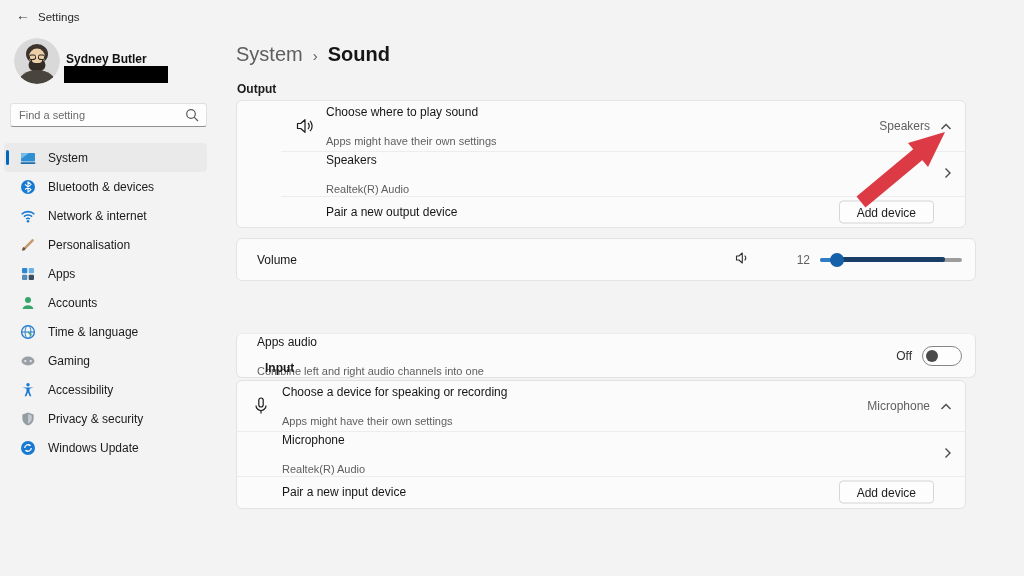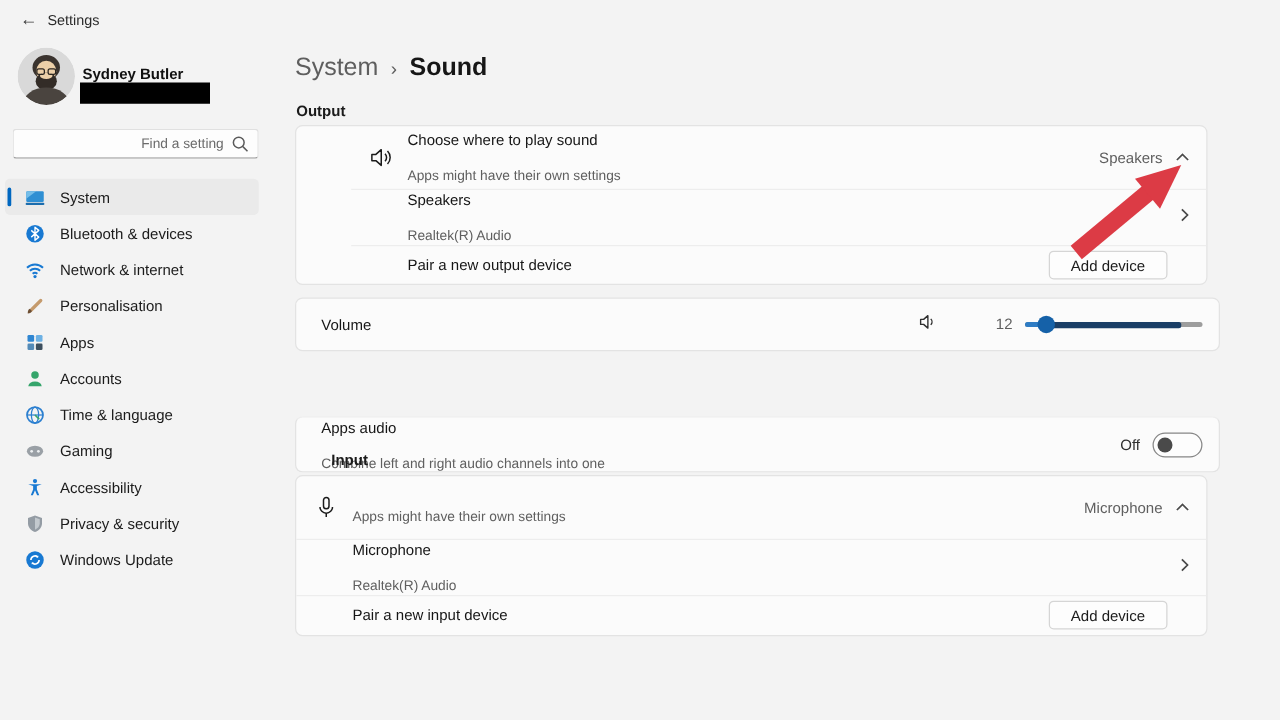--- a/index.html
+++ b/index.html
@@ -12,21 +12,21 @@
   .app-title { position:absolute; left:38px; top:11px; font-size:11.5px; color:#2b2b2b; }
 
   .profile { position:absolute; left:14px; top:36px; width:200px; height:52px; }
   .avatar { position:absolute; left:0; top:2px; width:46px; height:46px; border-radius:50%; overflow:hidden; }
   .profile-name { position:absolute; left:52px; top:16px; font-size:12px; font-weight:bold; color:#111; }
   .redacted { position:absolute; left:50px; top:30px; width:104px; height:17px; background:#000; }
 
   .searchbox { position:absolute; left:10px; top:103px; width:197px; height:24px; background:#fdfdfd;
                border:1px solid #e0e0e0; border-bottom:1px solid #8f8f8f; border-radius:3px; }
   .searchbox input { position:absolute; left:8px; top:1px; width:160px; height:20px; border:0; outline:0;
-               background:transparent; font-size:11px; color:#333; font-family:"Liberation Sans",sans-serif;text-align:right; }
+               background:transparent; font-size:11px; color:#333; font-family:"Liberation Sans",sans-serif; }
   .searchbox input::placeholder { color:#6b6b6b; }
   .search-glyph { position:absolute; right:7px; top:4px; }
 
   .nav { position:absolute; left:4px; top:143px; width:203px; }
   .nav-item { position:relative; height:29px; display:flex; align-items:center; border-radius:4px;
               padding-left:16px; cursor:pointer; }
   .nav-item.selected { background:#eaeaea; }
   .nav-item.selected::before { content:""; position:absolute; left:2px; top:7px; width:3px; height:15px;
               border-radius:2px; background:#0067c0; }
   .nav-ico { width:16px; height:16px; margin-right:12px; flex:0 0 16px; }
@@ -306,20 +306,21 @@
   <div class="card group2">
     <div class="row row-main">
       <span class="row-ico">
         <svg width="22" height="22" viewBox="0 0 22 22">
             <rect x="8.8" y="3" width="4.4" height="9" rx="2.2" fill="none" stroke="#1b1b1b" stroke-width="1.2"></rect>
             <path d="M6 10.5 a5 5 0 0 0 10 0" fill="none" stroke="#1b1b1b" stroke-width="1.2"></path>
             <line x1="11" y1="15.5" x2="11" y2="18.5" stroke="#1b1b1b" stroke-width="1.2"></line>
           </svg>
       </span>
       <div class="row-text">
+        <div class="row-title">Choose a device for speaking or recording</div>
         <div class="row-sub-title">Apps might have their own settings</div>
       </div>
       <div class="row-right">
         <span class="ddl-value">Microphone</span>
         <span><svg width="12" height="8" viewBox="0 0 12 8">
               <polyline points="1.5,6 6,1.5 10.5,6" fill="none" stroke="#4a4a4a" stroke-width="1.4"></polyline>
             </svg></span>
       </div>
     </div>
     <div class="row row-sub">

